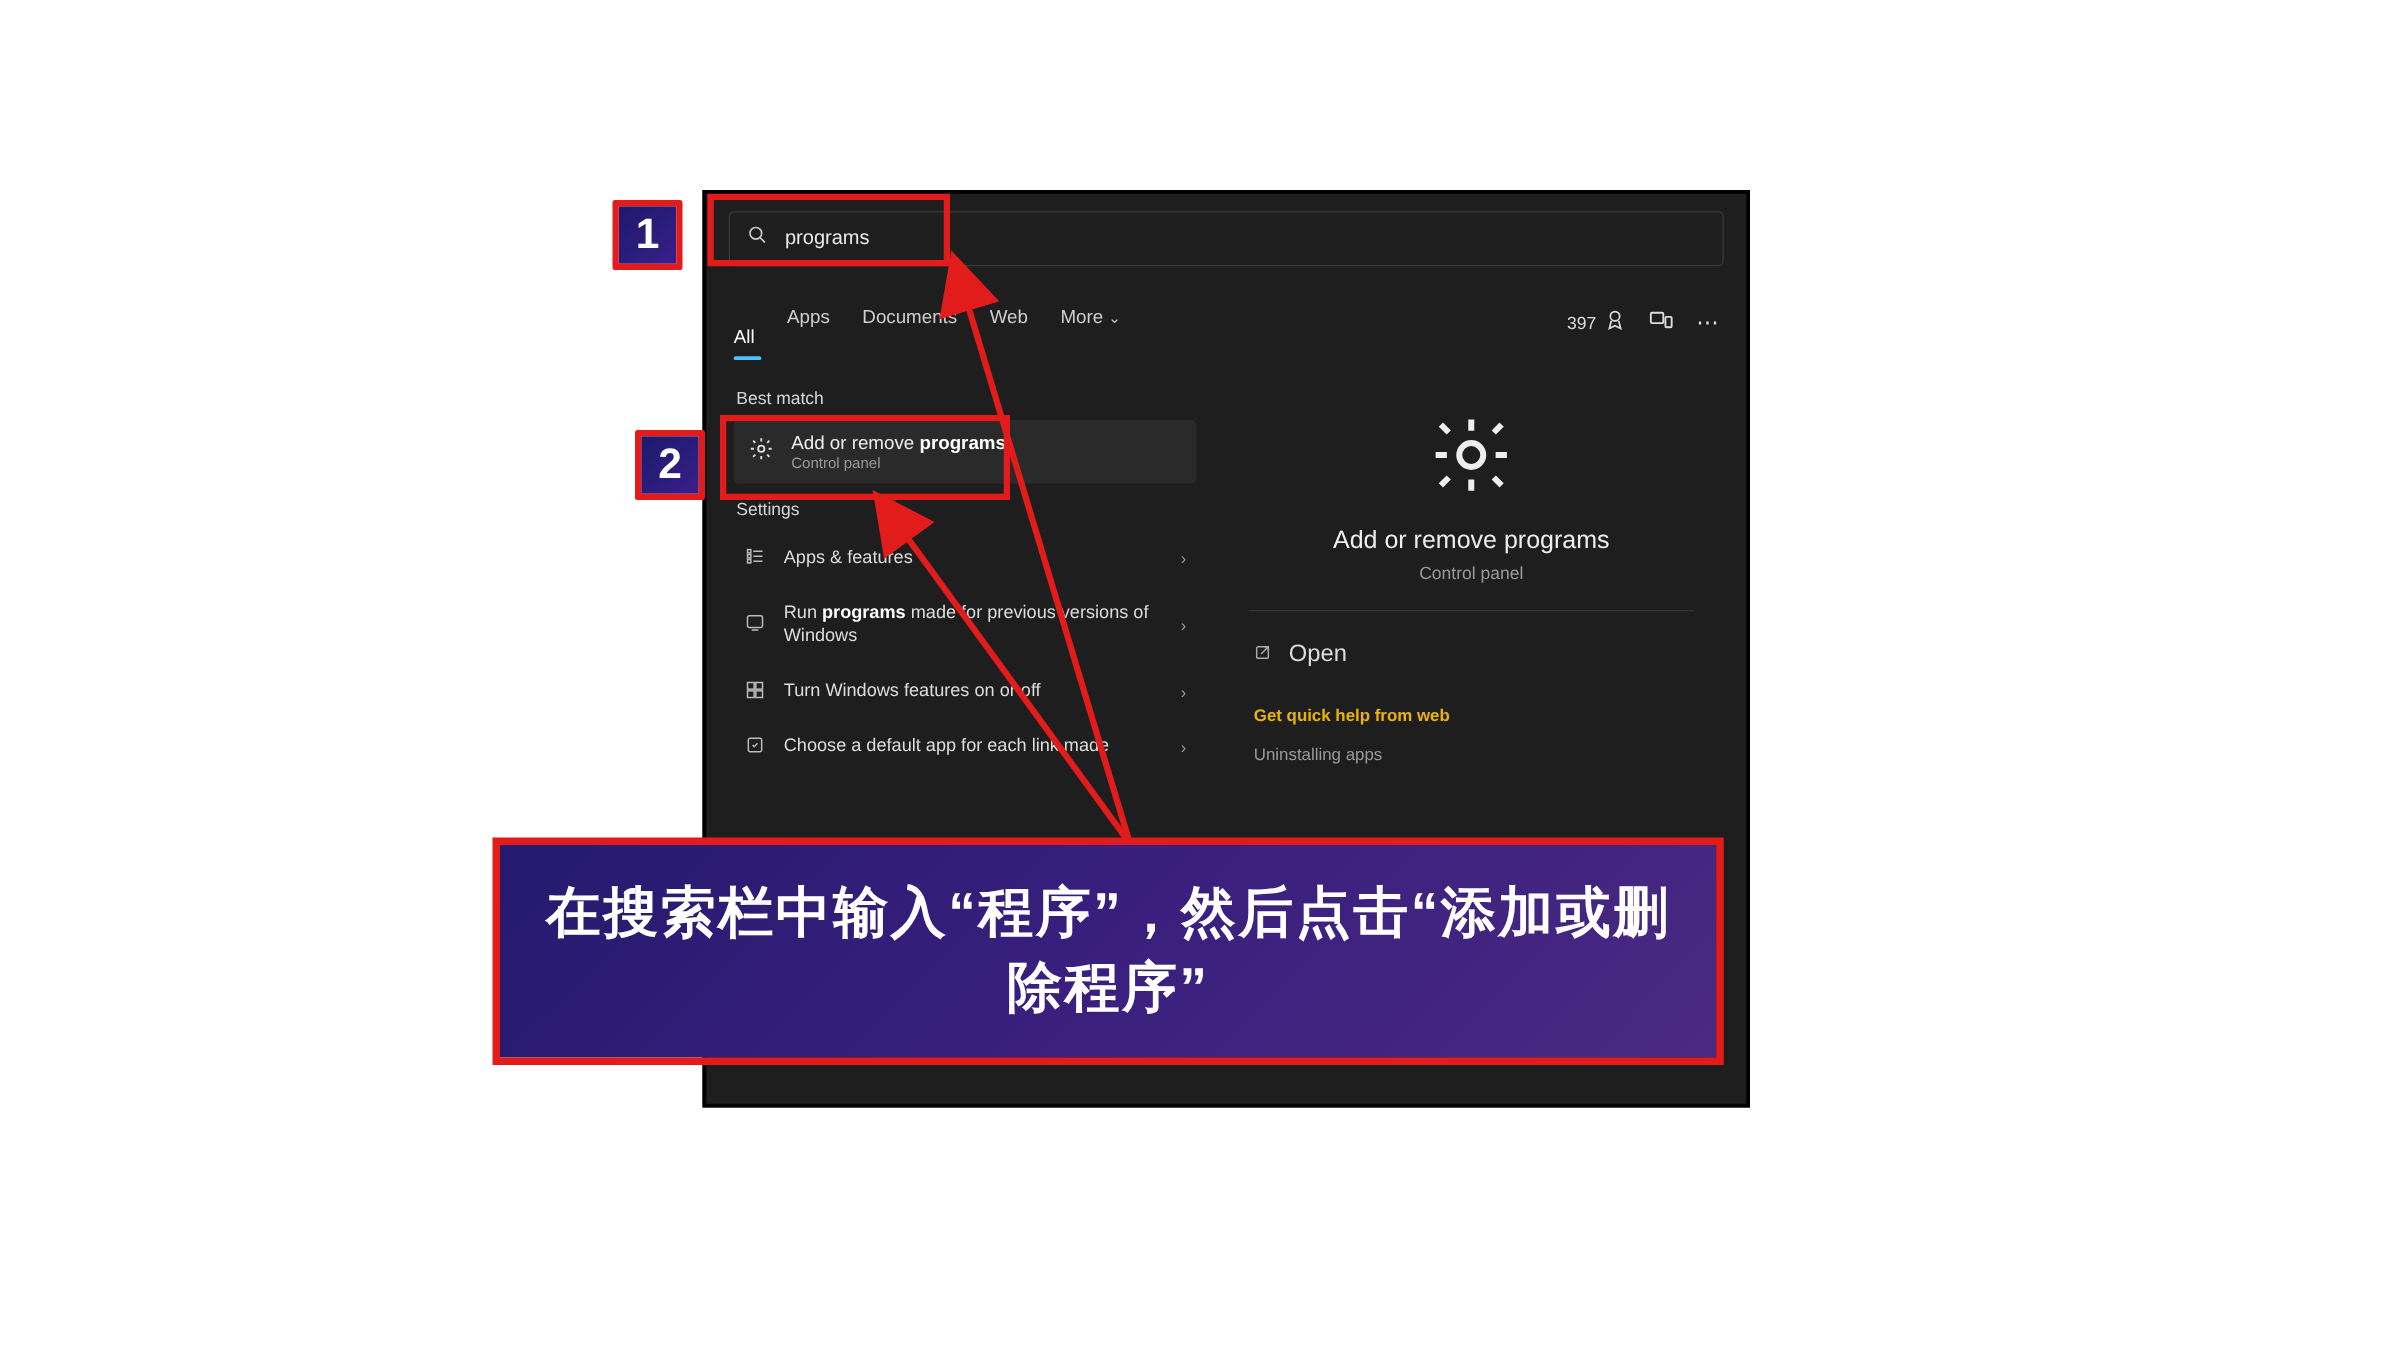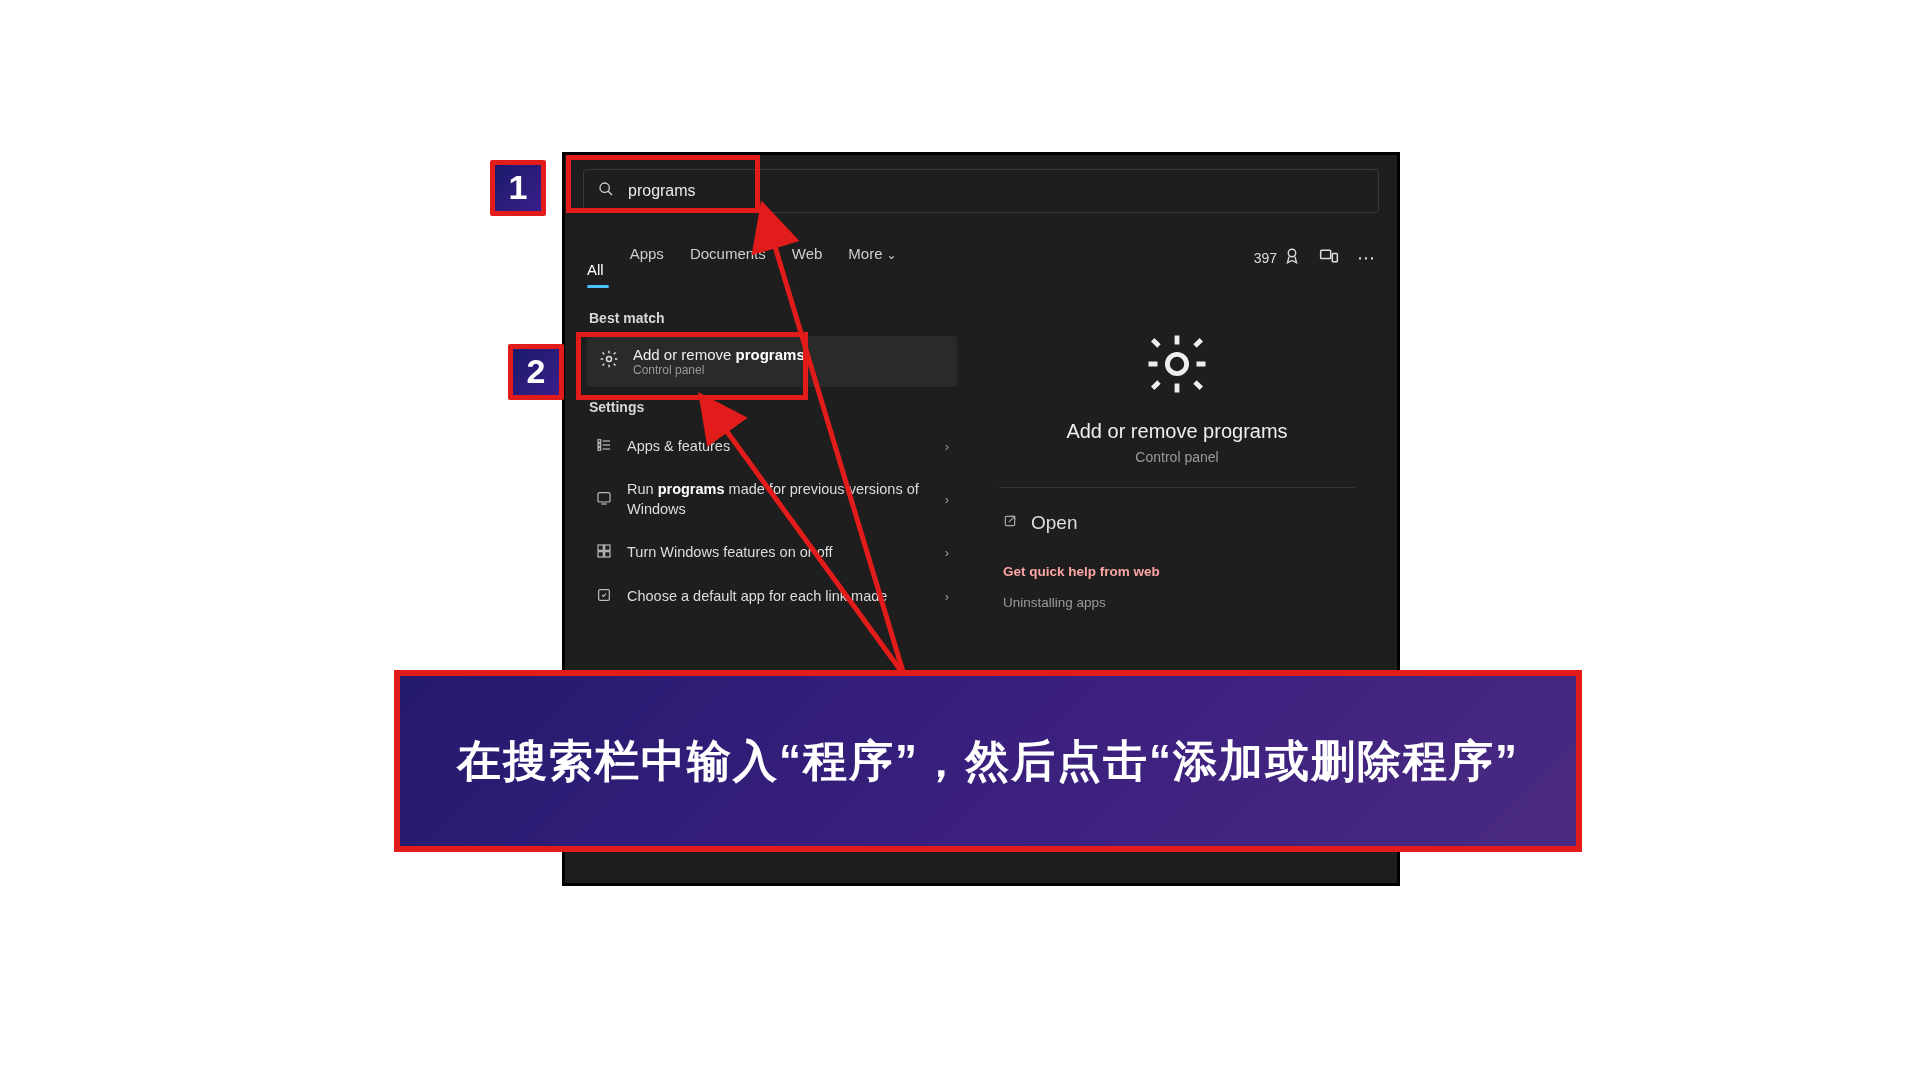--- a/index.html
+++ b/index.html
@@ -67,21 +67,21 @@
   background: #4cc2ff;
   border-radius: 2px;
 }
 .tab .chev { font-size: 12px; margin-left: 4px; }
 .tabs-right { margin-left: auto; display: flex; align-items: center; gap: 18px; font-size: 14px; color: #ddd; }
 .rewards-icon, .linked-icon, .more-icon { font-size: 18px; color: #ddd; }
 .rewards { display: flex; align-items: center; gap: 6px; }
 .body { display: flex; padding: 8px 18px 0 22px; gap: 18px; height: calc(100% - 110px); }
 .left { width: 370px; }
 .right { flex: 1; padding-top: 10px; }
-.sect-label { font-size: 14px; font-weight: 700; color: #d8d8d8; margin: 12px 2px 10px 2px; }
+.sect-label { font-size: 14px; font-weight: 400; color: #d8d8d8; margin: 12px 2px 10px 2px; }
 .match {
   background: #2a2a2a;
   border-radius: 4px;
   padding: 10px 12px;
   display: flex;
   align-items: center;
   gap: 14px;
   cursor: pointer;
 }
 .match .gear { font-size: 18px; color: #ddd; }
@@ -99,21 +99,21 @@
 .row .lbl { flex: 1; font-size: 14.5px; color: #ddd; line-height: 1.35; }
 .row .arr { color: #9a9a9a; font-size: 13px; }
 .detail { display: flex; flex-direction: column; align-items: center; padding: 20px 24px 0 24px; }
 .detail .biggear svg { width: 72px; height: 72px; }
 .detail .title { font-size: 20px; color: #eee; margin-top: 16px; }
 .detail .subtitle { font-size: 14px; color: #9a9a9a; margin-top: 6px; }
 .detail-sep { width: 100%; border-top: 1px solid #333; margin-top: 22px; }
 .actions { width: 100%; padding: 14px 24px; }
 .action { display: flex; align-items: center; gap: 14px; padding: 10px 4px; font-size: 19px; color: #ddd; cursor: pointer; border-radius: 4px; }
 .action .aico { font-size: 14px; color: #aaa; }
-.quickhelp-title { font-size: 13.5px; font-weight: 600; color: #fca5a5; padding: 6px 28px; }
+.quickhelp-title { font-size: 13.5px; font-weight: 600; color: #eab308; padding: 6px 28px; }
 .quickhelp { font-size: 13.5px; color: #9a9a9a; padding: 10px 28px; cursor: pointer; }
 
 .badge {
   position: absolute;
   width: 56px; height: 56px;
   background: linear-gradient(135deg, #1b1a6b, #3a1f8a);
   border: 5px solid #e21b1b;
   color: #fff;
   font-size: 34px;
   font-weight: 700;
@@ -127,21 +127,21 @@
   position: absolute;
   border: 5px solid #e21b1b;
   pointer-events: none;
 }
 .rbox1 { left: 362px; top: 25px; width: 194px; height: 58px; }
 .rbox2 { left: 372px; top: 202px; width: 232px; height: 68px; }
 .caption {
   position: absolute;
   left: 190px;
   top: 540px;
-  width: 1188px;
+  width: 985px;
   height: 182px;
   background: linear-gradient(135deg, #241a6e 0%, #3a1f7e 50%, #4a2a82 100%);
   border: 6px solid #e21b1b;
   color: #fff;
   font-size: 44px;
   font-weight: 800;
   font-family: "Microsoft YaHei", sans-serif;
   display: flex; align-items: center; justify-content: center;
   text-align: center;
   letter-spacing: 2px;

